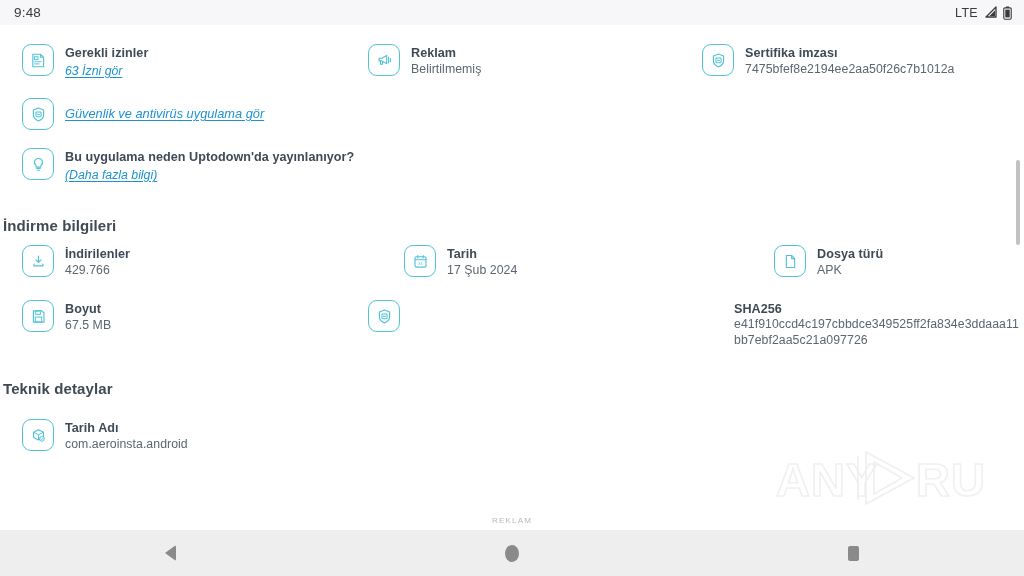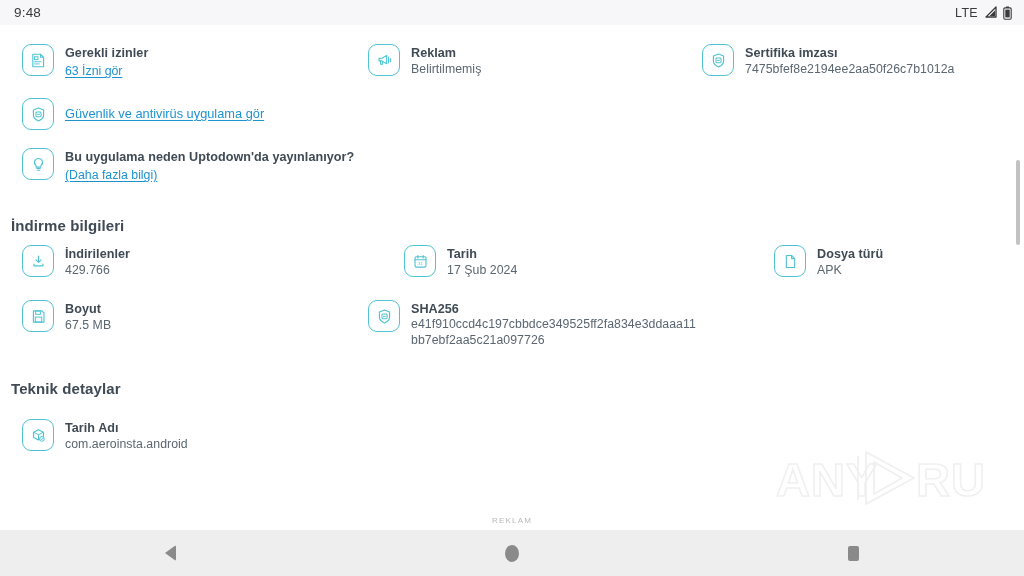--- a/index.html
+++ b/index.html
@@ -114,28 +114,29 @@
   }
 
   .link {
     font-size: 12.3px;
     color: #1e93d0;
     line-height: 16px;
     text-decoration: underline;
     text-underline-offset: 1.5px;
     cursor: pointer;
     display: inline-block;
+    font-style: italic;
   }
   .link.bigger { font-size: 12.8px; }
 
   .section-title {
     font-size: 15px;
     font-weight: bold;
     color: #3f4a55;
-    padding-left: 11px;
+    padding-left: 3px;
     letter-spacing: 0.1px;
   }
 
   
   .watermark {
     position: absolute;
     right: 38px;
     bottom: 22px;
     width: 212px;
     height: 62px;
@@ -366,21 +367,21 @@
             <rect x="6" y="3.1" width="5" height="3.6" fill="none" stroke="#4fc3d4" stroke-width="1.05"></rect>
             <rect x="5.6" y="9.6" width="6.8" height="5.3" fill="none" stroke="#4fc3d4" stroke-width="1.05"></rect>
           </svg>
         </span>
         <span class="item-text">
           <div class="item-title">Boyut</div>
           <div class="item-value">67.5 MB</div>
         </span>
       </div>
 
-      <div class="item" style="grid-column: 2 / span 2;">
+      <div class="item" style="grid-column: 2 / span 2; justify-content: space-between;">
         <span class="icon-box">
           <svg width="17" height="17" viewBox="0 0 18 18">
             <path d="M9 2.2l5.4 2.1v5c0 3.3-2.6 5.5-5.4 6.5-2.8-1-5.4-3.2-5.4-6.5v-5z" fill="none" stroke="#4fc3d4" stroke-width="1.2" stroke-linejoin="round"></path>
             <rect x="6.3" y="6.3" width="5.4" height="5" rx="1" fill="none" stroke="#4fc3d4" stroke-width="1.1"></rect>
             <path d="M7.8 8.8h2.4" stroke="#4fc3d4" stroke-width="1" stroke-linecap="round"></path>
           </svg>
         </span>
         <span class="item-text">
           <div class="item-title">SHA256</div>
           <div class="item-value mono-wrap">e41f910ccd4c197cbbdce349525ff2fa834e3ddaaa11bb7ebf2aa5c21a097726</div>

